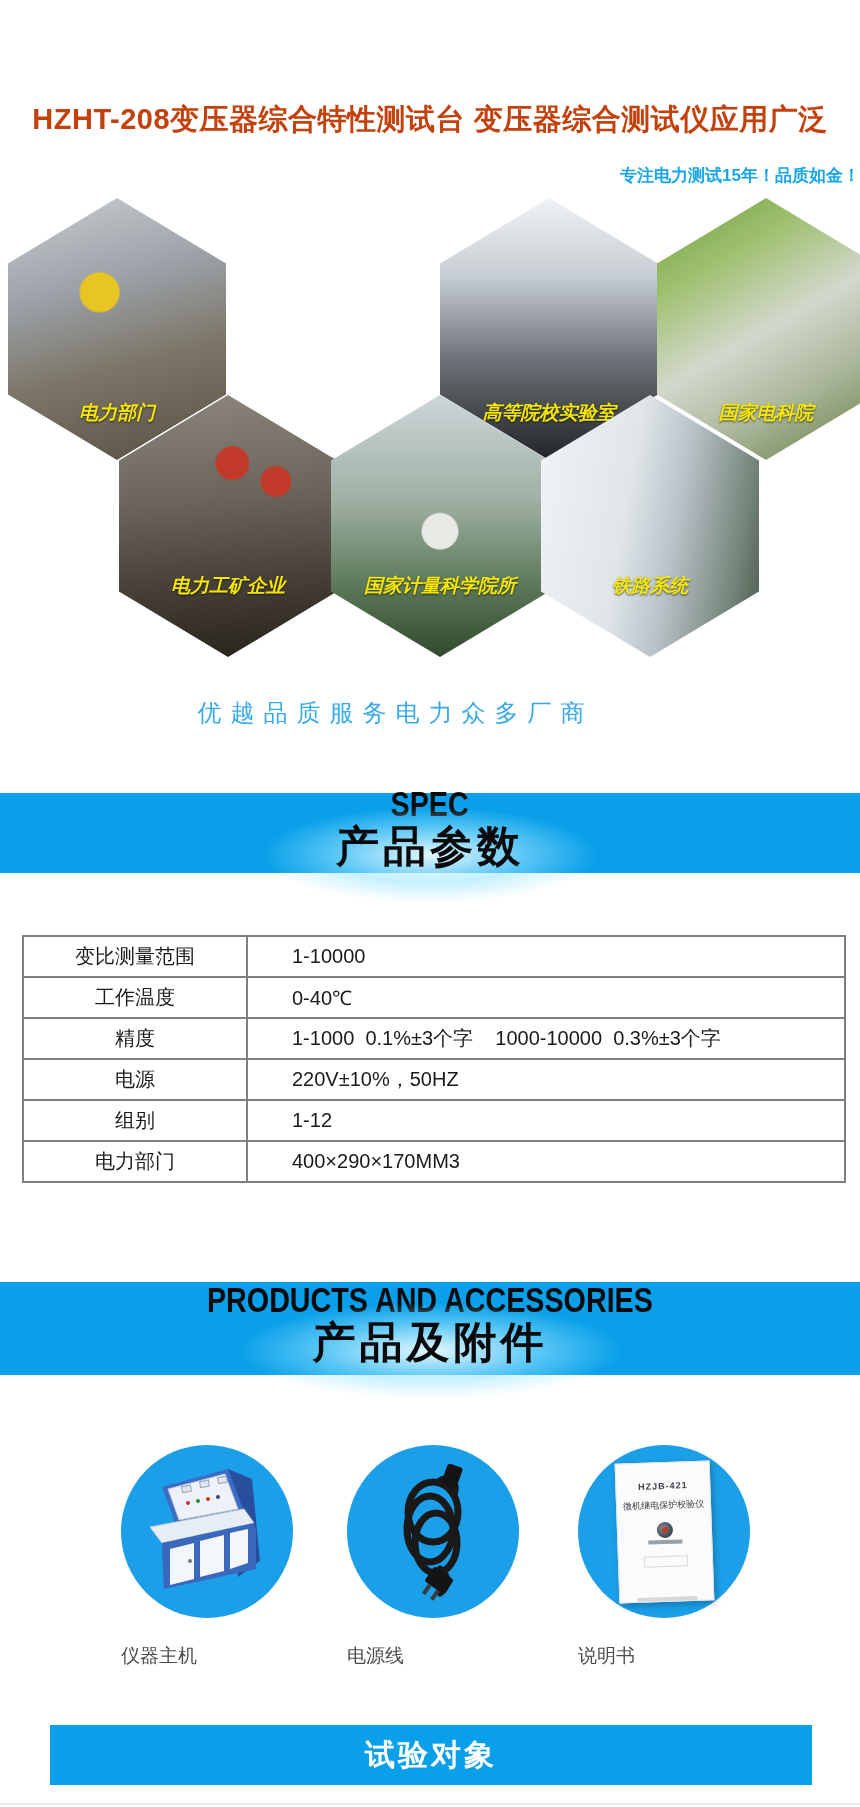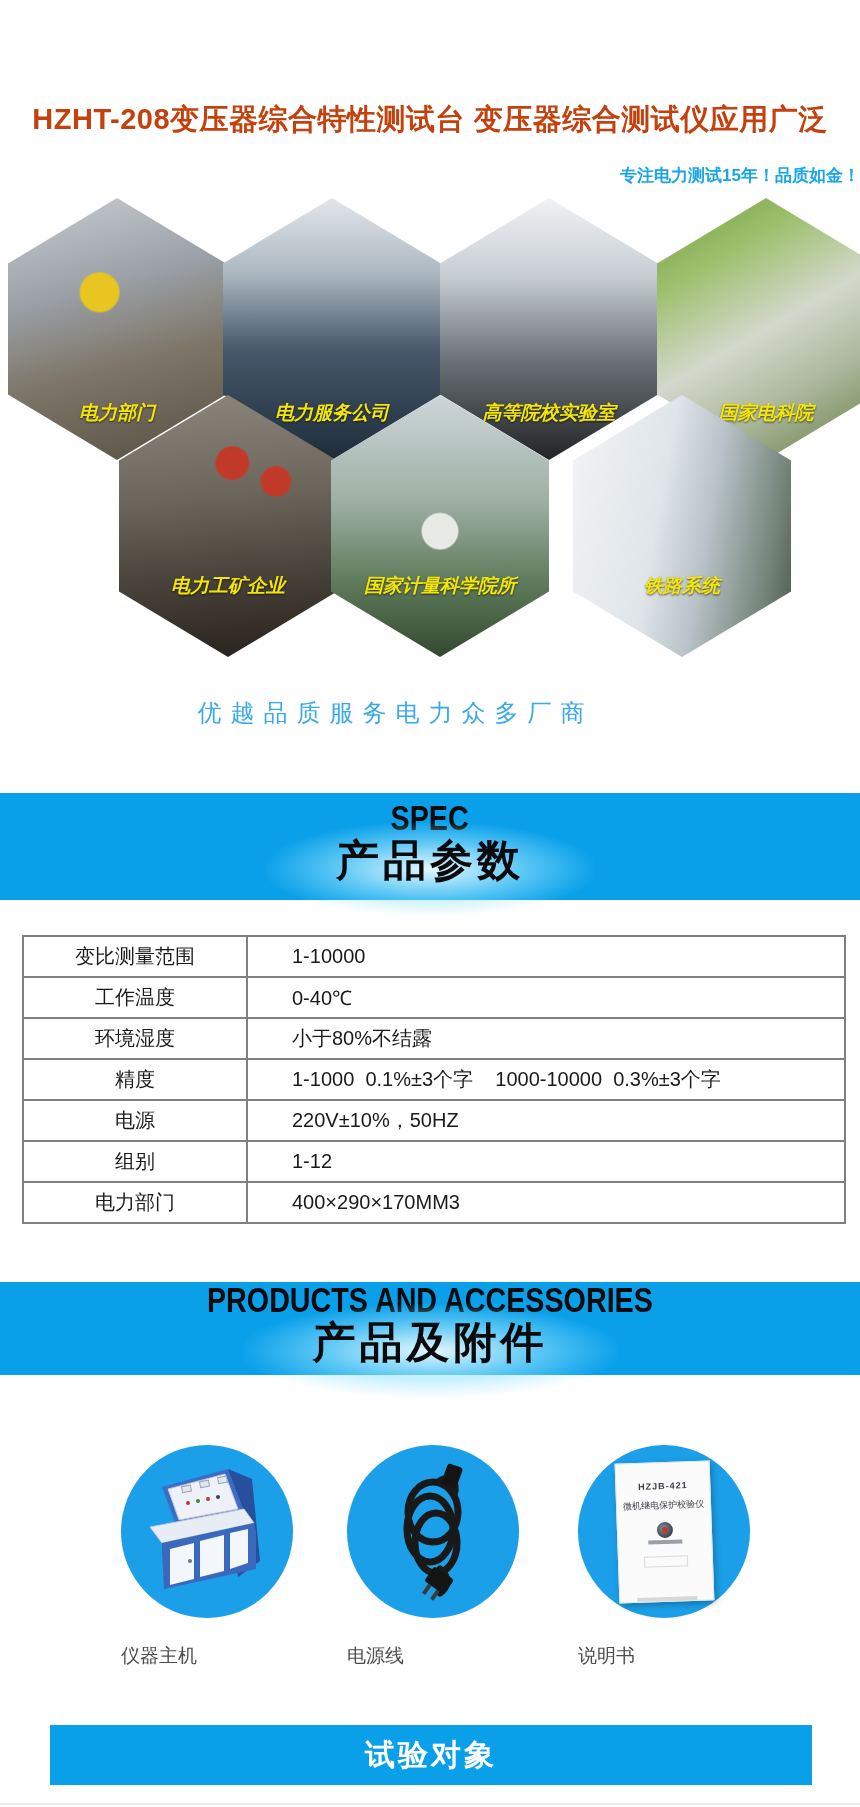--- a/index.html
+++ b/index.html
@@ -41,21 +41,21 @@
   .p2 { background:linear-gradient(180deg,#e2e6ea 0%,#aeb9c2 28%,#46586a 58%,#1f2d3a 100%); }
   .p3 { background:linear-gradient(180deg,#f0f2f4 0%,#c6cdd2 30%,#6b7176 62%,#222527 100%); }
   .p4 { background:linear-gradient(150deg,#6f9e3f 0%,#9ec06e 25%,#d3d8cc 50%,#aab69a 72%,#62793e 100%); }
   .p5 { background:
         radial-gradient(circle at 52% 26%, #c23a2a 0 7%, rgba(194,58,42,0) 8%),
         radial-gradient(circle at 72% 33%, #c23a2a 0 6%, rgba(194,58,42,0) 7%),
         linear-gradient(175deg,#8d867c 0%,#6b645a 40%,#474038 70%,#26211b 100%); }
   .p6 { background:
         radial-gradient(circle at 50% 52%, #e8eae6 0 10%, rgba(232,234,230,0) 11%),
         linear-gradient(180deg,#cdd6da 0%,#9fb0a4 40%,#5d7a5a 72%,#33492f 100%); }
-  .p7 { background:linear-gradient(100deg,#f2f4f6 0%,#dfe5e9 40%,#b8c2c8 60%,#76867b 85%,#485a4a 100%);margin-left:32px; }
+  .p7 { background:linear-gradient(100deg,#f2f4f6 0%,#dfe5e9 40%,#b8c2c8 60%,#76867b 85%,#485a4a 100%); }
 
   .tagline {
     position:absolute; top:697px; left:0; width:782px;
     text-align:center; font-size:24px; color:#38a9e9;
     letter-spacing:9px; padding-left:9px;
   }
 
   
   .banner {
     position:absolute; left:0; width:860px; background:#0aa0e9;
@@ -68,21 +68,21 @@
   }
   .banner-cn { position:relative; display:inline-block; line-height:48px; }
   .banner-cn::before {
     content:""; position:absolute; top:-14px; bottom:-22px; left:-70px; right:-70px;
     background:radial-gradient(ellipse at center, rgba(238,252,255,.95) 0%,
                rgba(150,228,255,.55) 42%, rgba(10,160,233,0) 72%);
   }
   .banner-cn .cn-text {
     position:relative; font-size:43px; font-weight:900; color:#0a0a0c; letter-spacing:4px;
   }
-  #banner-spec { top:793px; height:107px; }
+  #banner-spec { top:793px; height:80px; }
   #banner-acc  { top:1282px; height:93px; }
 
   
   .spec-table {
     position:absolute; top:935px; left:22px; width:824px;
     border-collapse:collapse; table-layout:fixed;
   }
   .spec-table td {
     border:2px solid #7f7f7f; height:41px; font-size:20px; color:#1a1a1a;
     vertical-align:middle;
@@ -137,23 +137,20 @@
 <body>
 
 <div class="page">
 
   <div class="hdr-title">HZHT-208变压器综合特性测试台 变压器综合测试仪应用广泛</div>
   <div class="hdr-subtitle">专注电力测试15年！品质如金！</div>
 
   <div class="hex row1 p1" style="left:8px;   top:198px;">
     <div class="hex-label">电力部门</div>
   </div>
-  <div class="hex row1 p2" style="left:223px; top:198px;">
-    <div class="hex-label">电力服务公司</div>
-  </div>
   <div class="hex row1 p3" style="left:440px; top:198px;">
     <div class="hex-label">高等院校实验室</div>
   </div>
   <div class="hex row1 p4" style="left:657px; top:198px;">
     <div class="hex-label">国家电科院</div>
   </div>
 
   <div class="hex row2 p5" style="left:119px; top:395px;">
     <div class="hex-label">电力工矿企业</div>
   </div>
@@ -173,24 +170,20 @@
 
   <table class="spec-table">
     <tbody>
         <tr>
       <td class="param">变比测量范围</td>
       <td class="val">1-10000</td>
     </tr>
     <tr>
       <td class="param">工作温度</td>
       <td class="val">0-40℃</td>
-    </tr>
-    <tr>
-      <td class="param">环境湿度</td>
-      <td class="val">小于80%不结露</td>
     </tr>
     <tr>
       <td class="param">精度</td>
       <td class="val">1-1000  0.1%±3个字    1000-10000  0.3%±3个字</td>
     </tr>
     <tr>
       <td class="param">电源</td>
       <td class="val">220V±10%，50HZ</td>
     </tr>
     <tr>

